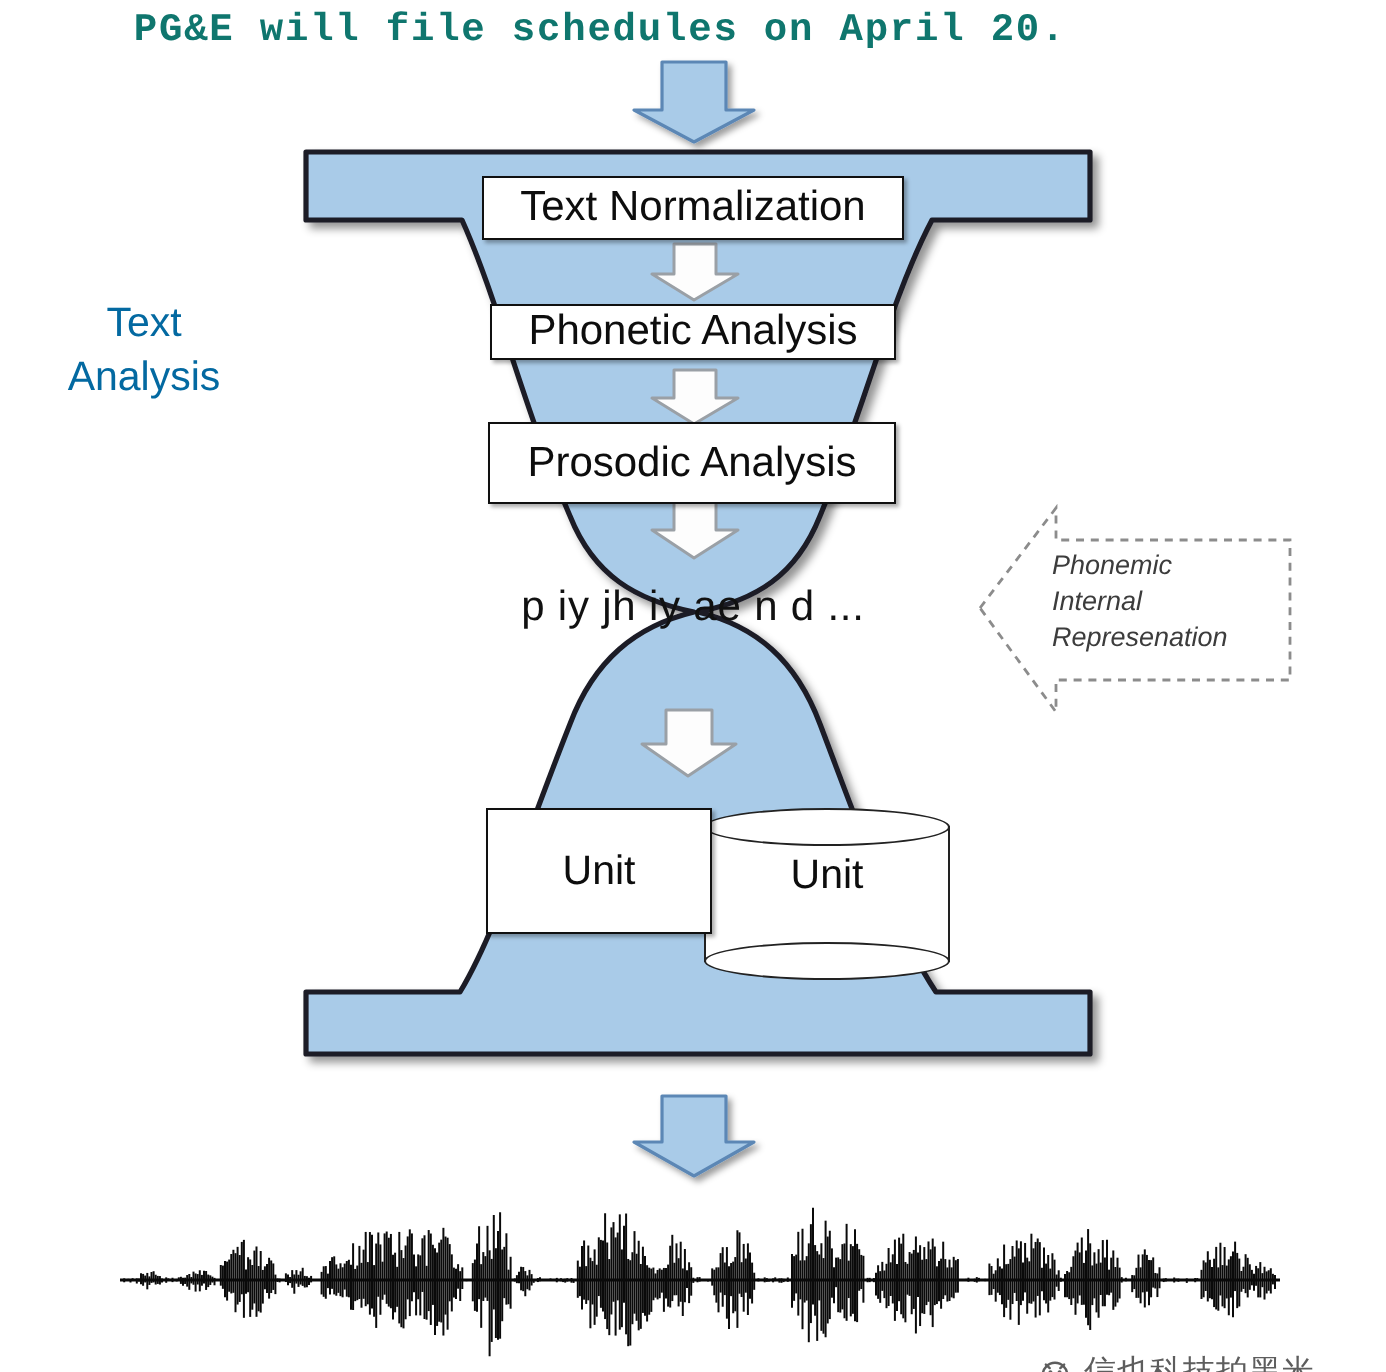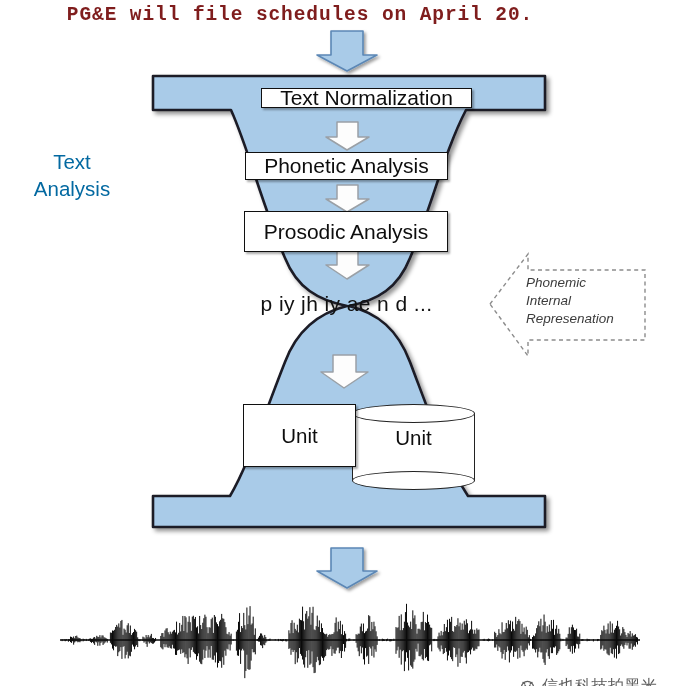--- a/index.html
+++ b/index.html
@@ -24,21 +24,21 @@
   
   #input-sentence {
     left: 0;
     top: 4px;
     width: 600px;
     text-align: center;
     font-family: "Liberation Mono", "DejaVu Sans Mono", monospace;
     font-size: 19.5px;
     font-weight: 700;
     letter-spacing: 0.9px;
-    color: #7f1d1d;
+    color: #0f766e;
     white-space: pre;
   }
 
   
   .stage-label {
     font-size: 20.5px;
     color: #0369a1;
     line-height: 1.32;
     text-align: center;
     white-space: pre-line;
@@ -52,21 +52,21 @@
     border: 1.6px solid #101010;
     box-shadow: 1.5px 1.5px 2px rgba(0,0,0,0.33);
     display: flex;
     align-items: center;
     justify-content: center;
     font-size: 21px;
     color: #0d0d0d;
     box-sizing: border-box;
     white-space: nowrap;
   }
-  #box-text-normalization  { left: 241px; top: 88px;  width: 211px; height: 20px; margin-left: 20px; }
+  #box-text-normalization  { left: 241px; top: 88px;  width: 211px; height: 32px; }
   #box-phonetic-analysis   { left: 245px; top: 152px; width: 203px; height: 28px; }
   #box-prosodic-analysis   { left: 244px; top: 211px; width: 204px; height: 41px; }
 
   #box-unit-selection {
     left: 243px; top: 404px; width: 113px; height: 63px;
     flex-direction: column;
     line-height: 1.14;
     font-size: 20.5px;
     z-index: 4;
   }

